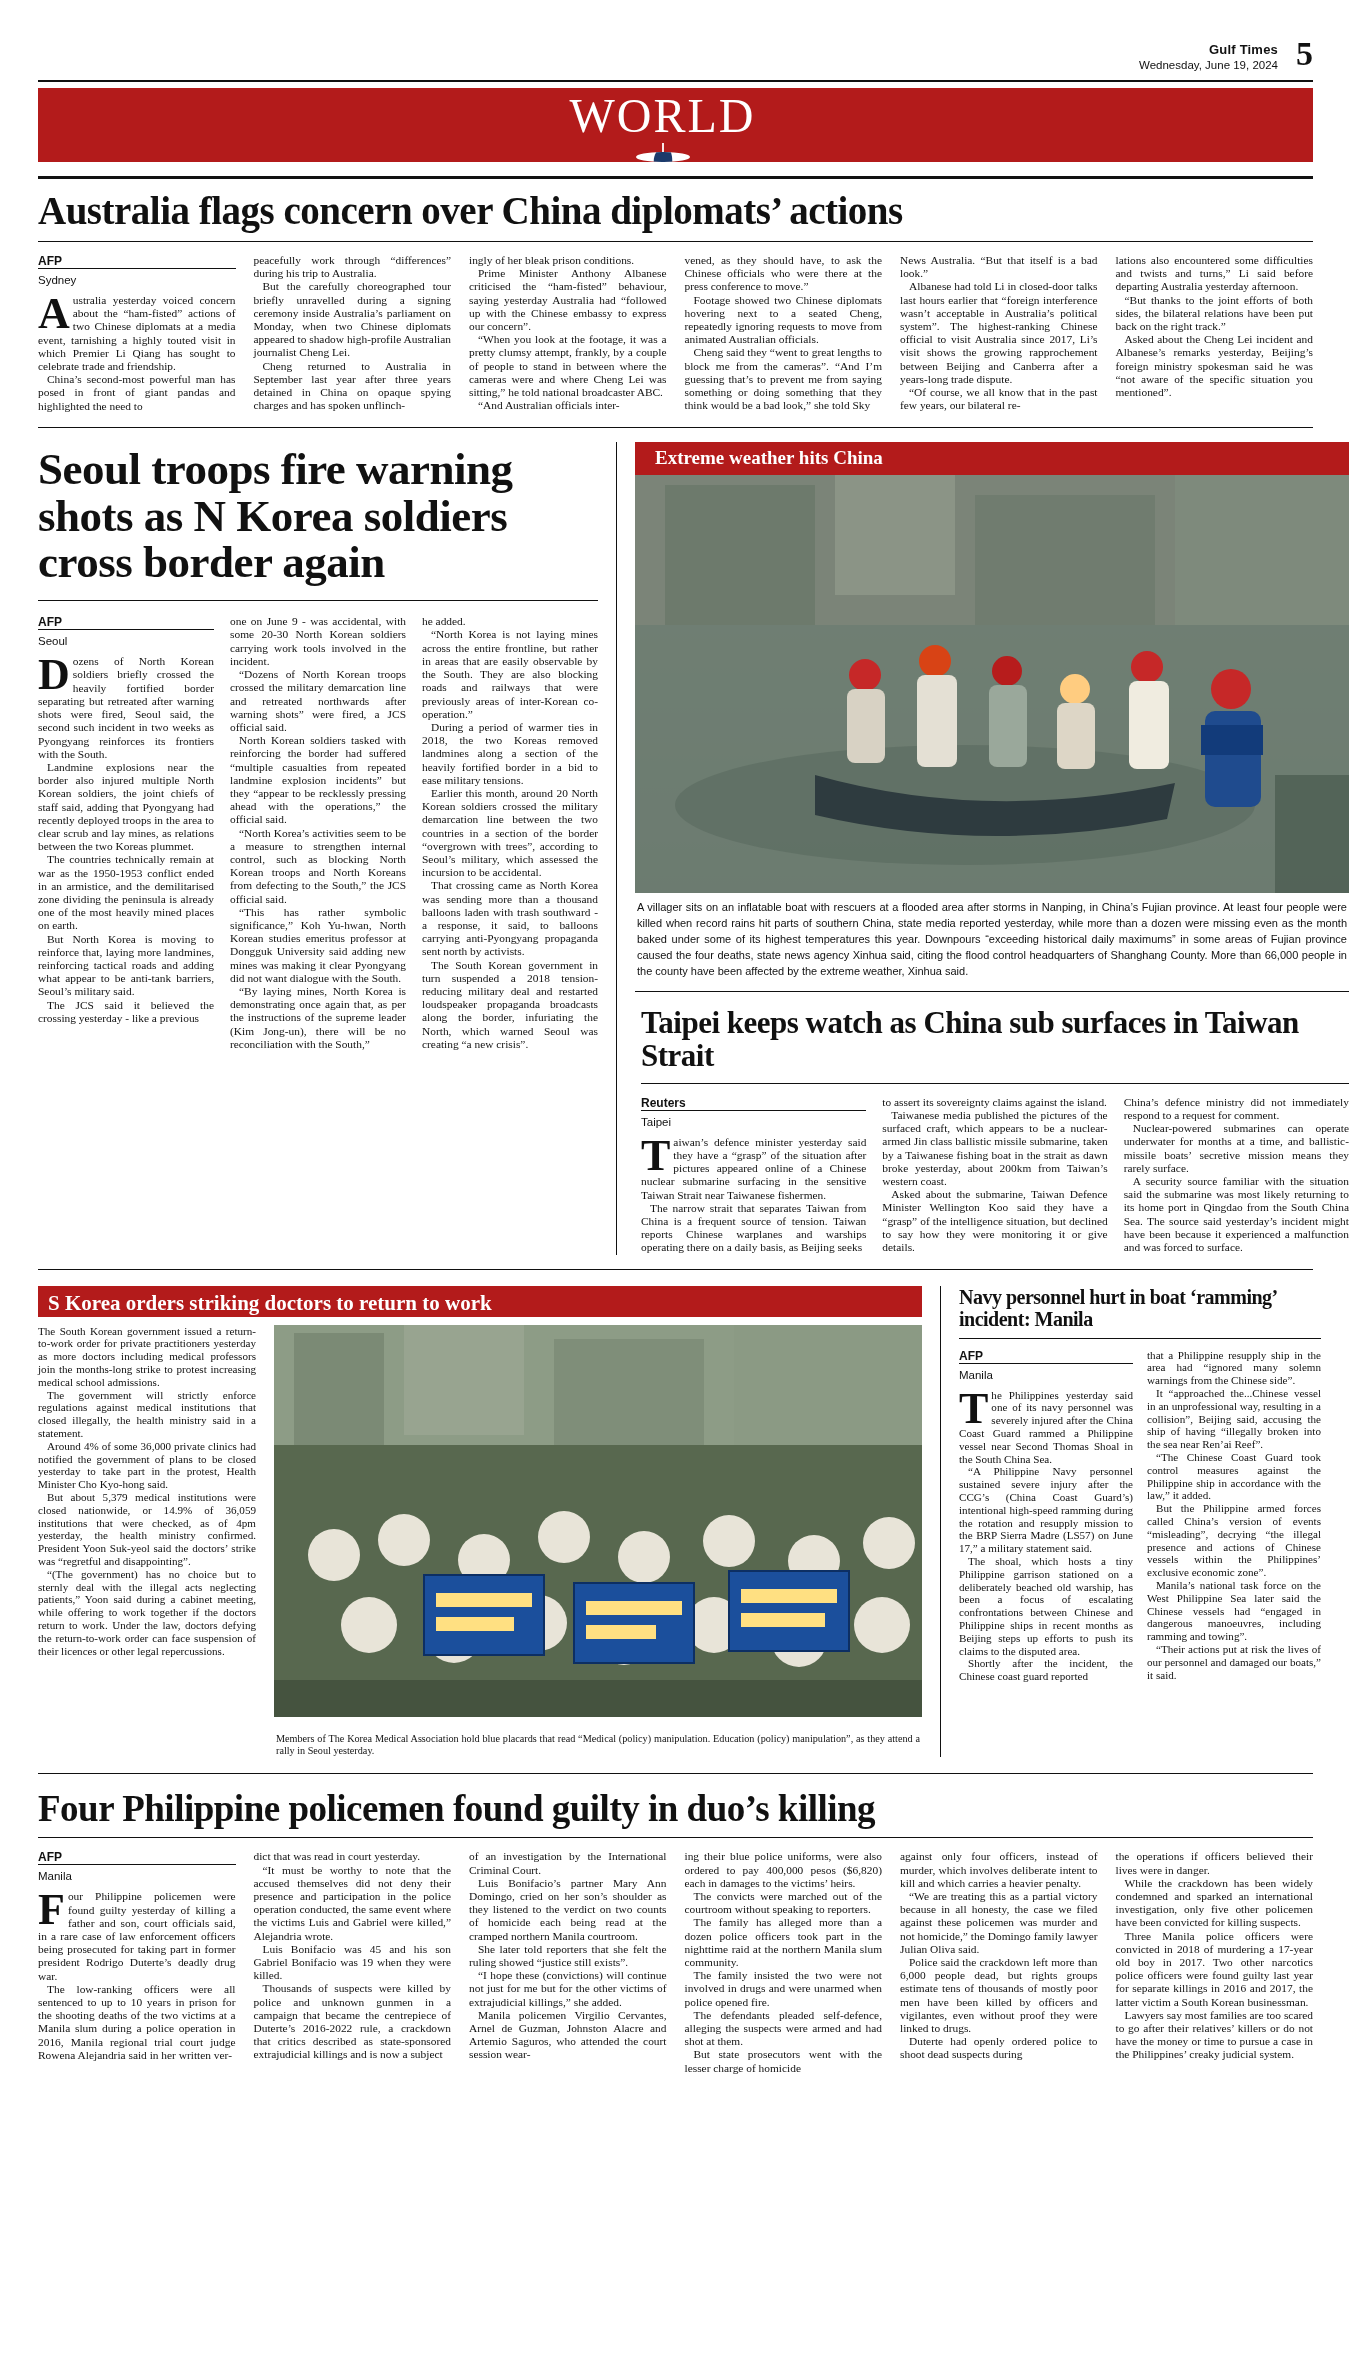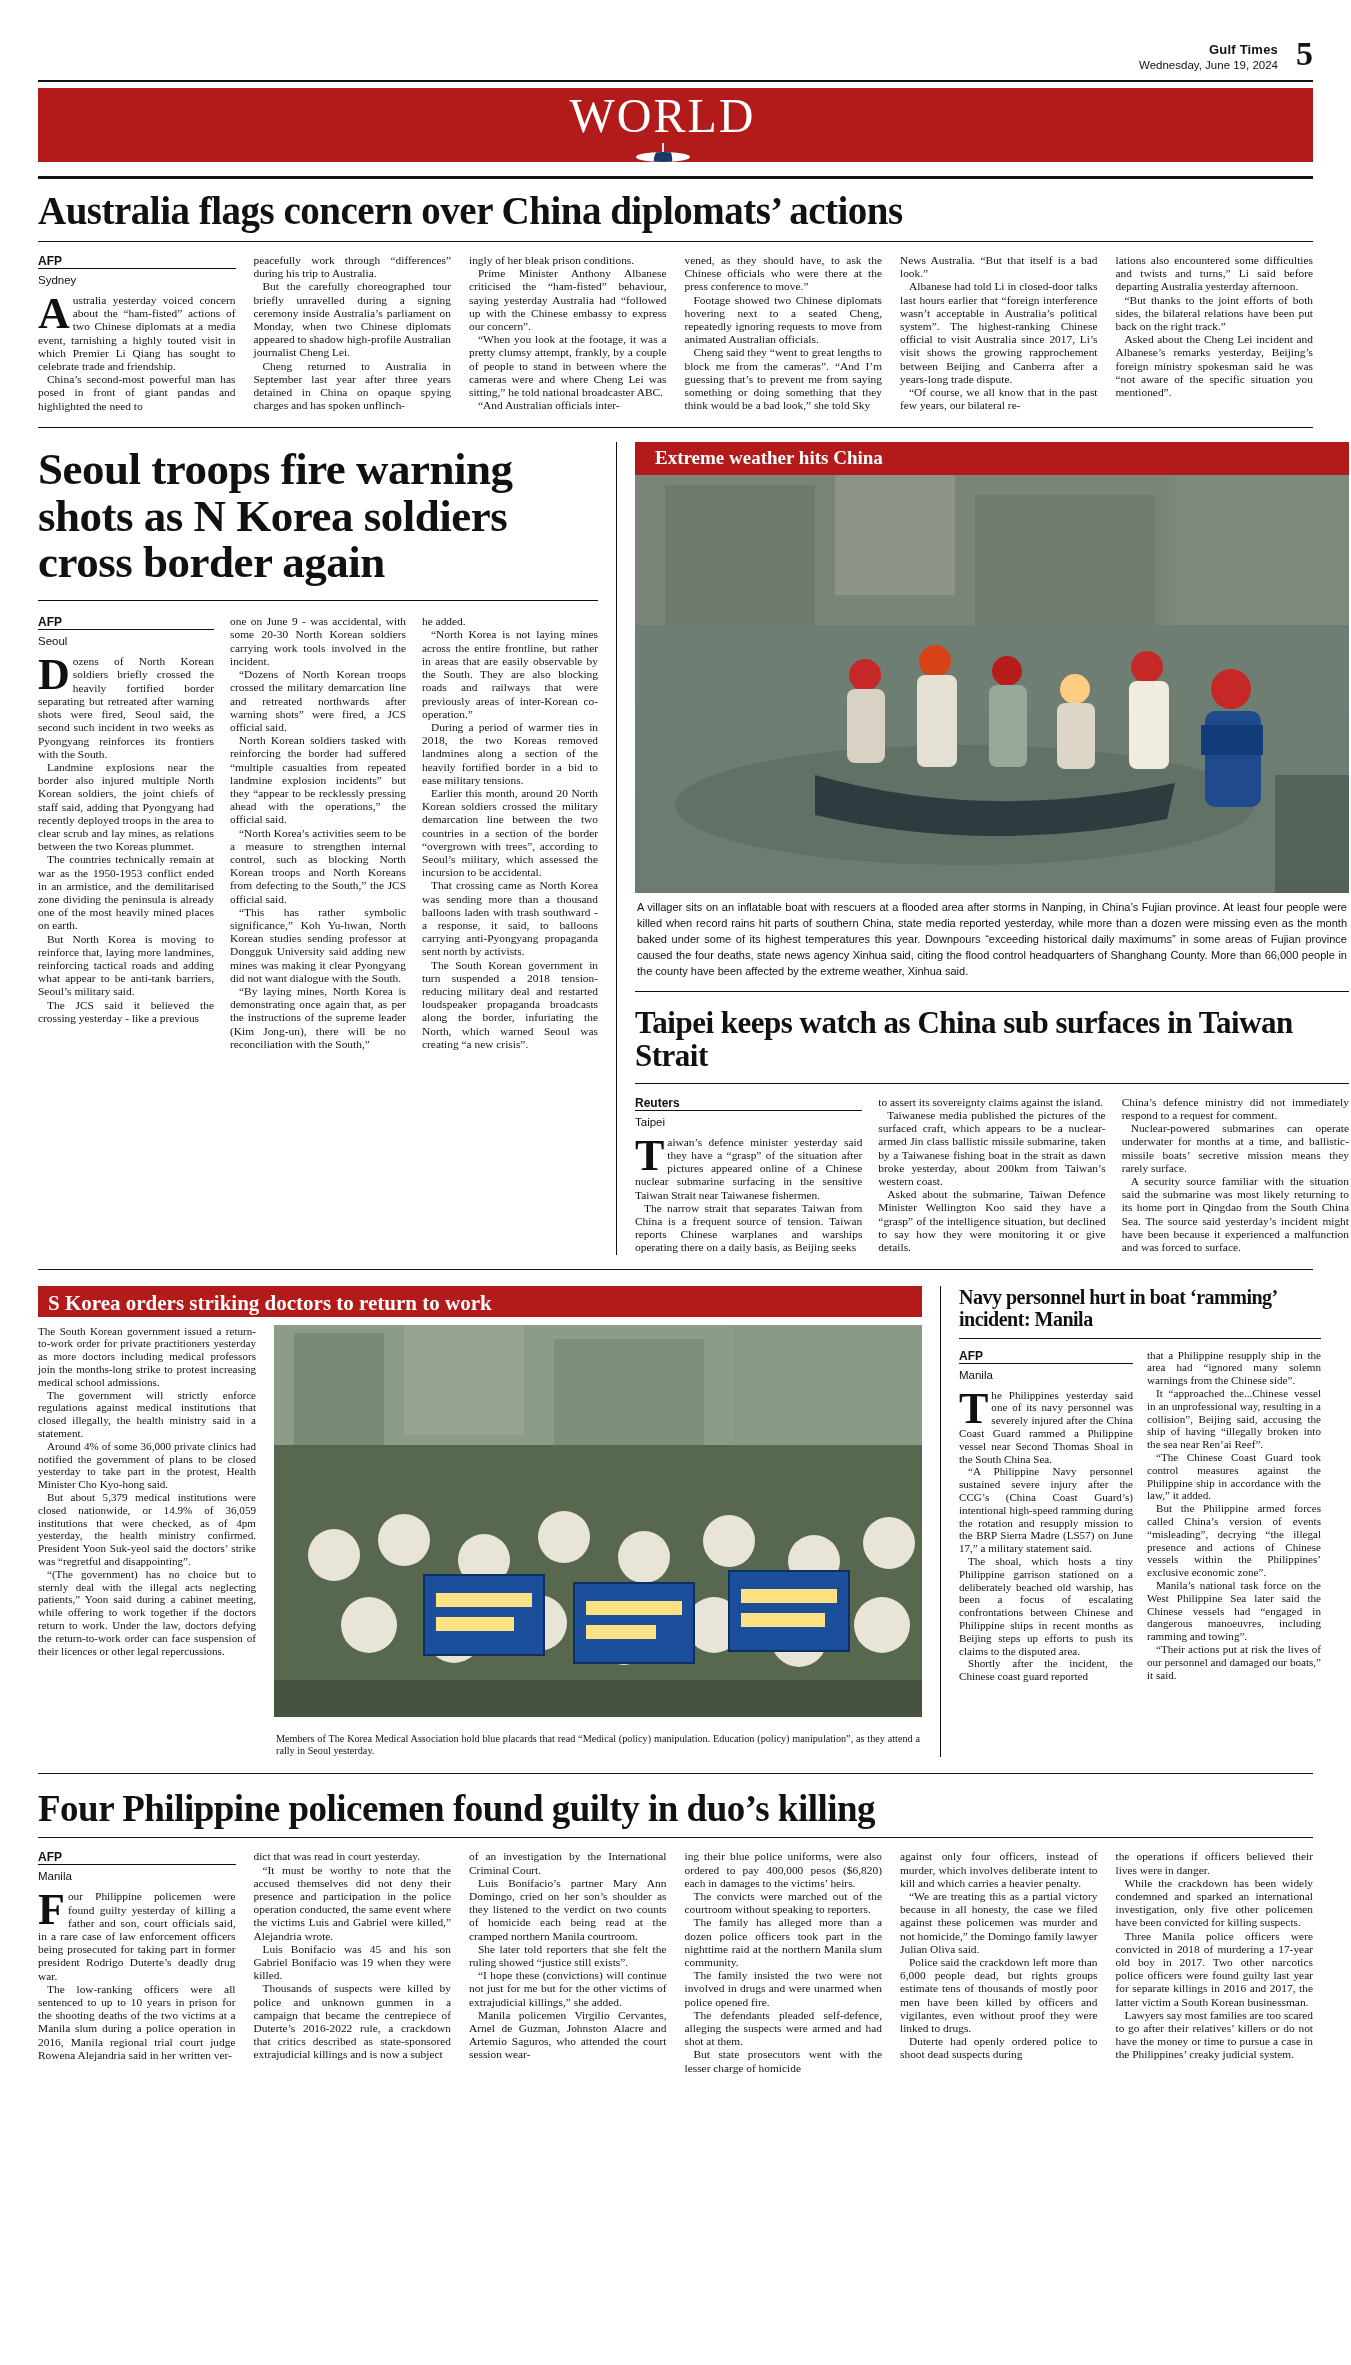--- a/index.html
+++ b/index.html
@@ -101,21 +101,21 @@
     font-size:19px; padding:5px 20px 6px;
   }
   .photo-img { width:100%; height:418px; position:relative; overflow:hidden; background:#6d7d72; }
   .photo-caption {
     font-family:Liberation Sans, sans-serif;
     font-size:11px; line-height:16px; text-align:justify;
     padding:6px 2px 0 2px;
   }
 
   
-  .taipei { margin-top:14px; }
+  .taipei { margin-top:14px;margin-left:6px; }
   .taipei .headline { font-size:31px; line-height:1.08; }
   .taipei .cols { display:grid; grid-template-columns:1fr 1fr 1fr; gap:0 16px; margin-top:12px; }
 
   
   .row3 { display:grid; grid-template-columns: 884px 1px 362px; gap:0 18px; margin-top:16px; }
   .skorea .bar {
     background:#b31b1b; color:#fff;
     font-family:"Liberation Serif", serif; font-weight:bold;
     font-size:21px; padding:5px 10px 1px;
   }
@@ -223,21 +223,21 @@
           <p>Landmine explosions near the border also injured multiple North Korean soldiers, the joint chiefs of staff said, adding that Pyongyang had recently deployed troops in the area to clear scrub and lay mines, as relations between the two Koreas plummet.</p>
           <p>The countries technically remain at war as the 1950-1953 conflict ended in an armistice, and the demilitarised zone dividing the peninsula is already one of the most heavily mined places on earth.</p>
           <p>But North Korea is moving to reinforce that, laying more landmines, reinforcing tactical roads and adding what appear to be anti-tank barriers, Seoul’s military said.</p>
           <p>The JCS said it believed the crossing yesterday - like a previous</p>
         </div>
         <div class="col">
           <p class="first">one on June 9 - was accidental, with some 20-30 North Korean soldiers carrying work tools involved in the incident.</p>
           <p>“Dozens of North Korean troops crossed the military demarcation line and retreated northwards after warning shots” were fired, a JCS official said.</p>
           <p>North Korean soldiers tasked with reinforcing the border had suffered “multiple casualties from repeated landmine explosion incidents” but they “appear to be recklessly pressing ahead with the operations,” the official said.</p>
           <p>“North Korea’s activities seem to be a measure to strengthen internal control, such as blocking North Korean troops and North Koreans from defecting to the South,” the JCS official said.</p>
-          <p>“This has rather symbolic significance,” Koh Yu-hwan, North Korean studies sending professor at Dongguk University said adding new mines was making it clear Pyongyang did not want dialogue with the South.</p>
+          <p>“This has rather symbolic significance,” Koh Yu-hwan, North Korean studies emeritus professor at Dongguk University said adding new mines was making it clear Pyongyang did not want dialogue with the South.</p>
           <p>“By laying mines, North Korea is demonstrating once again that, as per the instructions of the supreme leader (Kim Jong-un), there will be no reconciliation with the South,”</p>
         </div>
         <div class="col">
           <p class="first">he added.</p>
           <p>“North Korea is not laying mines across the entire frontline, but rather in areas that are easily observable by the South. They are also blocking roads and railways that were previously areas of inter-Korean co-operation.”</p>
           <p>During a period of warmer ties in 2018, the two Koreas removed landmines along a section of the heavily fortified border in a bid to ease military tensions.</p>
           <p>Earlier this month, around 20 North Korean soldiers crossed the military demarcation line between the two countries in a section of the border “overgrown with trees”, according to Seoul’s military, which assessed the incursion to be accidental.</p>
           <p>That crossing came as North Korea was sending more than a thousand balloons laden with trash southward - a response, it said, to balloons carrying anti-Pyongyang propaganda sent north by activists.</p>
           <p>The South Korean government in turn suspended a 2018 tension-reducing military deal and restarted loudspeaker propaganda broadcasts along the border, infuriating the North, which warned Seoul was creating “a new crisis”.</p>
         </div>

